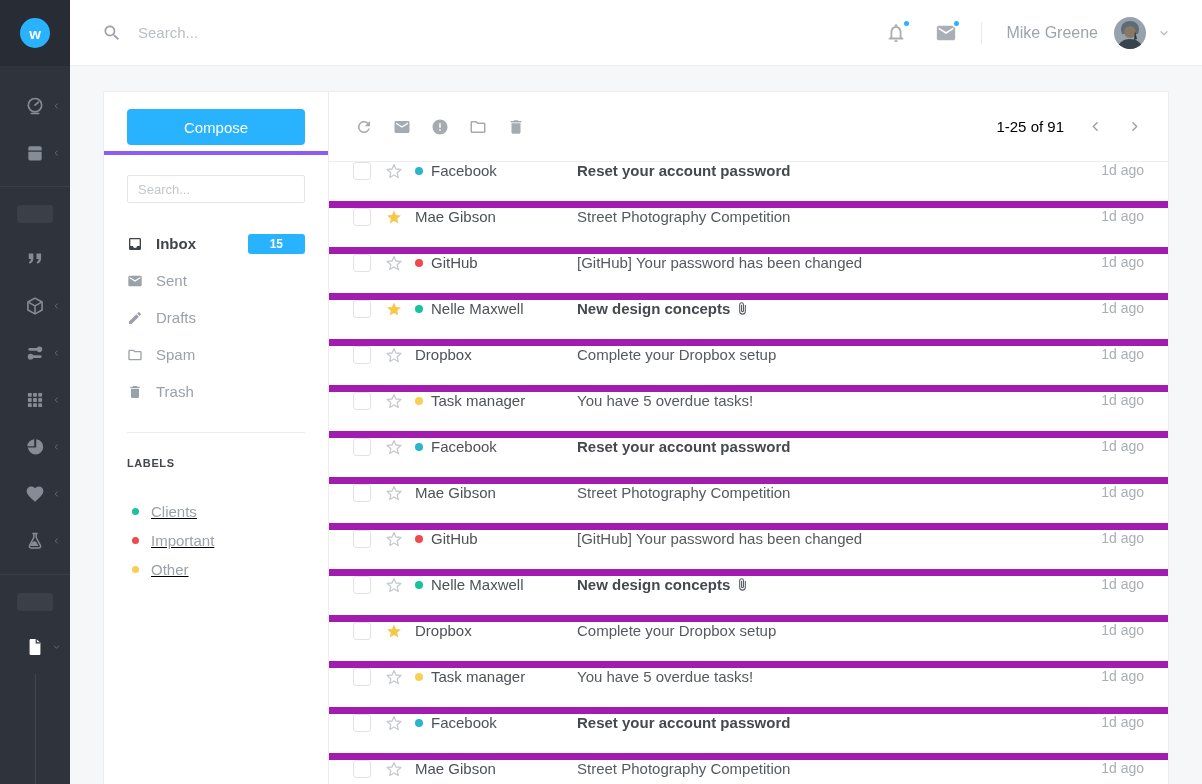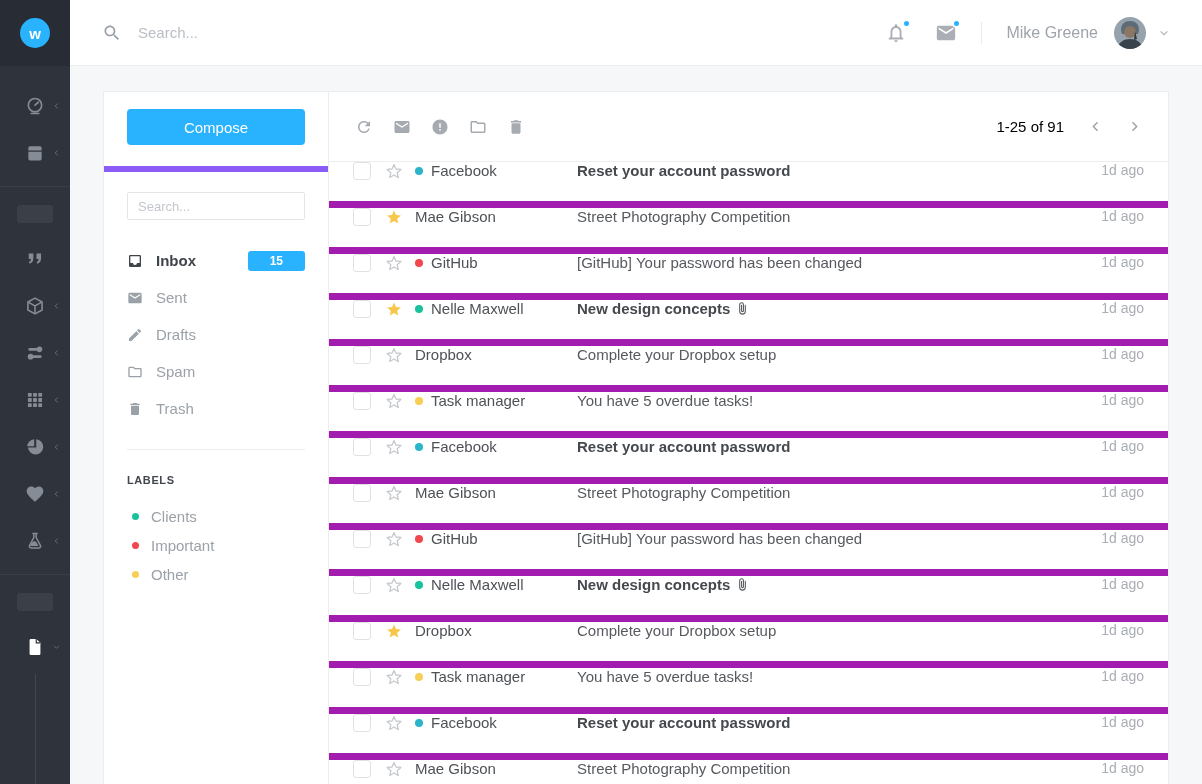--- a/index.html
+++ b/index.html
@@ -41,38 +41,38 @@
   .avatar svg { display:block; width:100%; height:100%; }
   .user-chev { width:12px; height:12px; color:#b6bbc1; cursor:pointer; }
 
   
   .main { position:absolute; left:70px; top:67px; right:0; bottom:0; }
   .card { position:absolute; left:33px; top:24px; width:1066px; height:716px; background:#fff;
           border:1px solid #ebedee; display:flex; }
 
   
   .mailnav { width:225px; flex:none; border-right:1px solid #ededee; }
-  .compose-wrap { padding:17px 23px 21px; border-bottom:6px solid #8b5cf6; }
+  .compose-wrap { padding:17px 23px 6px; border-bottom:4px solid #8b5cf6; }
   .compose-btn { display:block; width:100%; height:36px; background:#29b2fe; border:none; border-radius:4px;
                  color:#fff; font-size:15px; font-family:inherit; cursor:pointer; }
   .nav-search-wrap { padding:20px 23px 0; }
   .nav-search { width:100%; height:28px; border:1px solid #e3e5e8; border-radius:2px; padding:0 10px;
                 font-size:13px; color:#6b7075; outline:none; font-family:inherit; }
   .nav-search::placeholder { color:#c3c7cc; }
   .folders { margin-top:22px; }
   .folder-item { display:flex; align-items:center; height:37px; padding:0 23px; color:#9ba1a8;
                  font-size:15px; cursor:pointer; }
   .folder-item.active { color:#3f444a; font-weight:bold; }
   .folder-ic { width:16px; height:16px; margin-right:13px; flex:none; }
   .badge { margin-left:auto; background:#29b2fe; color:#fff; font-size:12px; font-weight:bold;
            border-radius:3px; padding:4px 22px; line-height:1; }
   .nav-divider { margin:22px 23px 0; border-top:1px solid #ededee; }
   .labels-heading { margin-top:24px; padding:0 23px; font-size:11px; font-weight:bold; color:#43474d;
                     letter-spacing:.6px; }
-  .label-list { margin-top:16px; }
+  .label-list { margin-top:28px;text-decoration:underline; }
   .label-item { display:flex; align-items:center; height:29px; padding:0 23px 0 28px; font-size:15px;
                 color:#9ba1a8; cursor:pointer; }
   .label-dot { width:7px; height:7px; border-radius:50%; margin-right:12px; flex:none; }
 
   
   .maillist { flex:1; min-width:0; display:flex; flex-direction:column; }
   .toolbar { height:70px; flex:none; display:flex; align-items:center; padding:0 26px;
              border-bottom:1px solid #ededee; }
   .tb-ic { width:18px; height:18px; color:#a6abb1; margin-right:20px; cursor:pointer; }
   .pager { margin-left:auto; display:flex; align-items:center; }

